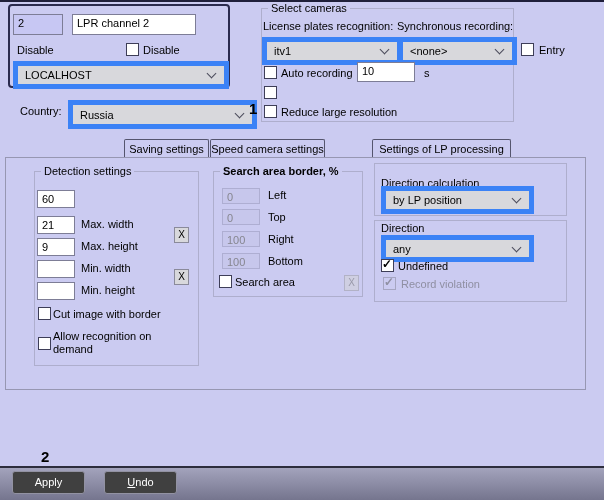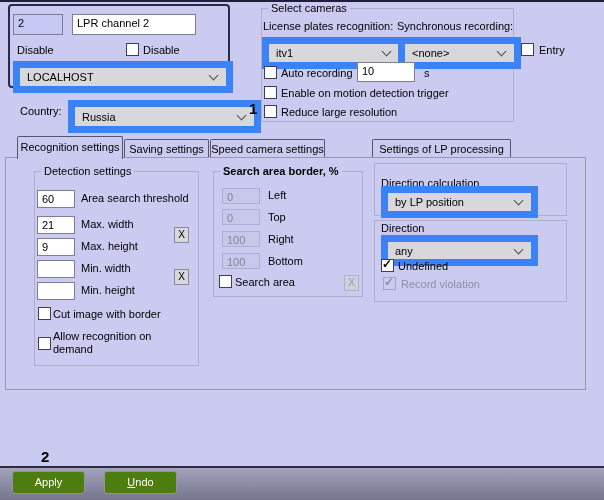--- a/index.html
+++ b/index.html
@@ -18,40 +18,40 @@
   .group-legend { position:absolute; top:-7px; left:6px; background:#cbcbf1; padding:0 3px; white-space:nowrap; }
   .inner-label { position:absolute; white-space:nowrap; }
 
   
   .tfield { position:absolute; background:#ffffff; border:1px solid #7d7d96;
     padding:2px 4px; font-size:11px; line-height:13px; overflow:hidden; white-space:nowrap; }
   .tfield.lav { background:#c7c7f3; }
   .tfield.disabled { background:#c7c7ec; border-color:#aeaed2; color:#86868f; }
 
   
-  .dropdown { position:absolute; background:#d8d8dc; border:7px solid #3b82f6;
+  .dropdown { position:absolute; background:#d8d8dc; border:5px solid #3b82f6;
     display:flex; align-items:center; padding-left:7px; overflow:hidden; }
   .dd-text { white-space:nowrap; }
   .chev { position:absolute; right:9px; top:50%; width:6px; height:6px; margin-top:-5px;
     border-right:1.6px solid #4c4c5c; border-bottom:1.6px solid #4c4c5c; transform:rotate(45deg); }
 
   
   .cb { position:absolute; width:11px; height:11px; background:#ffffff; border:1px solid #3e3e58;
     text-align:center; }
   .cb .check { position:absolute; left:0px; top:-3px; font-size:12px; font-weight:bold; color:#000; }
   .cb.disabled { background:transparent; border-color:#a6a6c2; }
   .cb.disabled .check { color:#8f8fa2; }
 
   
   .lite-btn { position:absolute; background:#d8d8dc; border:1px solid #62626f;
     text-align:center; cursor:default; }
   .x-btn { position:absolute; width:13px; height:14px; background:#d8d8dc; border:1px solid #8a8a9a;
     font-size:10px; text-align:center; line-height:14px; }
   .x-btn.disabled { color:#9a9aaa; border-color:#b2b2c6; background:#cfcfe2; }
-  .dark-btn { position:absolute; width:73px; height:23px; background:#4d7c0f; border:1px solid #9292a2;
+  .dark-btn { position:absolute; width:73px; height:23px; background:#404040; border:1px solid #9292a2;
     border-radius:3px; color:#ffffff; text-align:center; line-height:21px; box-sizing:border-box; }
   .dark-btn .u { text-decoration:underline; }
 
   
   .tab { position:absolute; background:#cbcbf1; border:1px solid #55556e; border-bottom:none;
     border-radius:2px 2px 0 0; text-align:center; white-space:nowrap; }
   .tab.inactive { top:139px; height:18px; line-height:18px; z-index:1; }
   .tab.active { top:136px; height:22px; line-height:20px; z-index:3; }
   .tabpage { position:absolute; left:5px; top:157px; width:579px; height:231px;
     background:#cbcbf1; border:1px solid #9797b2; z-index:2; }
@@ -94,38 +94,35 @@
   </div>
   <div class="dropdown" style="left:398px; top:37px; width:102px; height:18px;">
     <span class="dd-text">&lt;none&gt;</span>
     <span class="chev"></span>
   </div>
   <div class="cb" style="left:264px; top:66px;"></div>
   <div class="lbl" style="left:281px; top:67px;">Auto recording</div>
   <div class="tfield" style="left:357px; top:62px; width:48px; height:14px;">10</div>
   <div class="lbl" style="left:424px; top:67px;">s</div>
   <div class="cb" style="left:264px; top:86px;"></div>
-  <div class="lbl" style="left:281px; top:87px;">Enable on motion detection trigger</div>
   <div class="cb" style="left:264px; top:105px;"></div>
   <div class="lbl" style="left:281px; top:106px;">Reduce large resolution</div>
 
   <div class="cb" style="left:521px; top:43px;"></div>
   <div class="lbl" style="left:539px; top:44px;">Entry</div>
 
-  <div class="tab active" style="left:17px; width:104px;">Recognition settings</div>
   <div class="tab inactive" style="left:124px; width:83px;">Saving settings</div>
   <div class="tab inactive" style="left:210px; width:113px;">Speed camera settings</div>
   <div class="tab inactive" style="left:326px; width:137px;margin-left:46px;">Settings of LP processing</div>
   <div class="tabpage"></div>
 
   <div class="group" style="left:34px; top:171px; width:163px; height:193px; z-index:4;">
     <span class="group-legend">Detection settings</span>
   </div>
   <div class="tfield" style="left:37px; top:190px; width:28px; height:12px; z-index:5;">60</div>
-  <div class="lbl" style="left:81px; top:192px; z-index:5;">Area search threshold</div>
   <div class="tfield" style="left:37px; top:216px; width:28px; height:12px; z-index:5;">21</div>
   <div class="lbl" style="left:81px; top:218px; z-index:5;">Max. width</div>
   <div class="x-btn" style="left:174px; top:227px; z-index:5;">X</div>
   <div class="tfield" style="left:37px; top:238px; width:28px; height:12px; z-index:5;">9</div>
   <div class="lbl" style="left:81px; top:240px; z-index:5;">Max. height</div>
   <div class="tfield" style="left:37px; top:260px; width:28px; height:12px; z-index:5;"></div>
   <div class="lbl" style="left:81px; top:262px; z-index:5;">Min. width</div>
   <div class="x-btn" style="left:174px; top:269px; z-index:5;">X</div>
   <div class="tfield" style="left:37px; top:282px; width:28px; height:12px; z-index:5;"></div>
   <div class="lbl" style="left:81px; top:284px; z-index:5;">Min. height</div>

